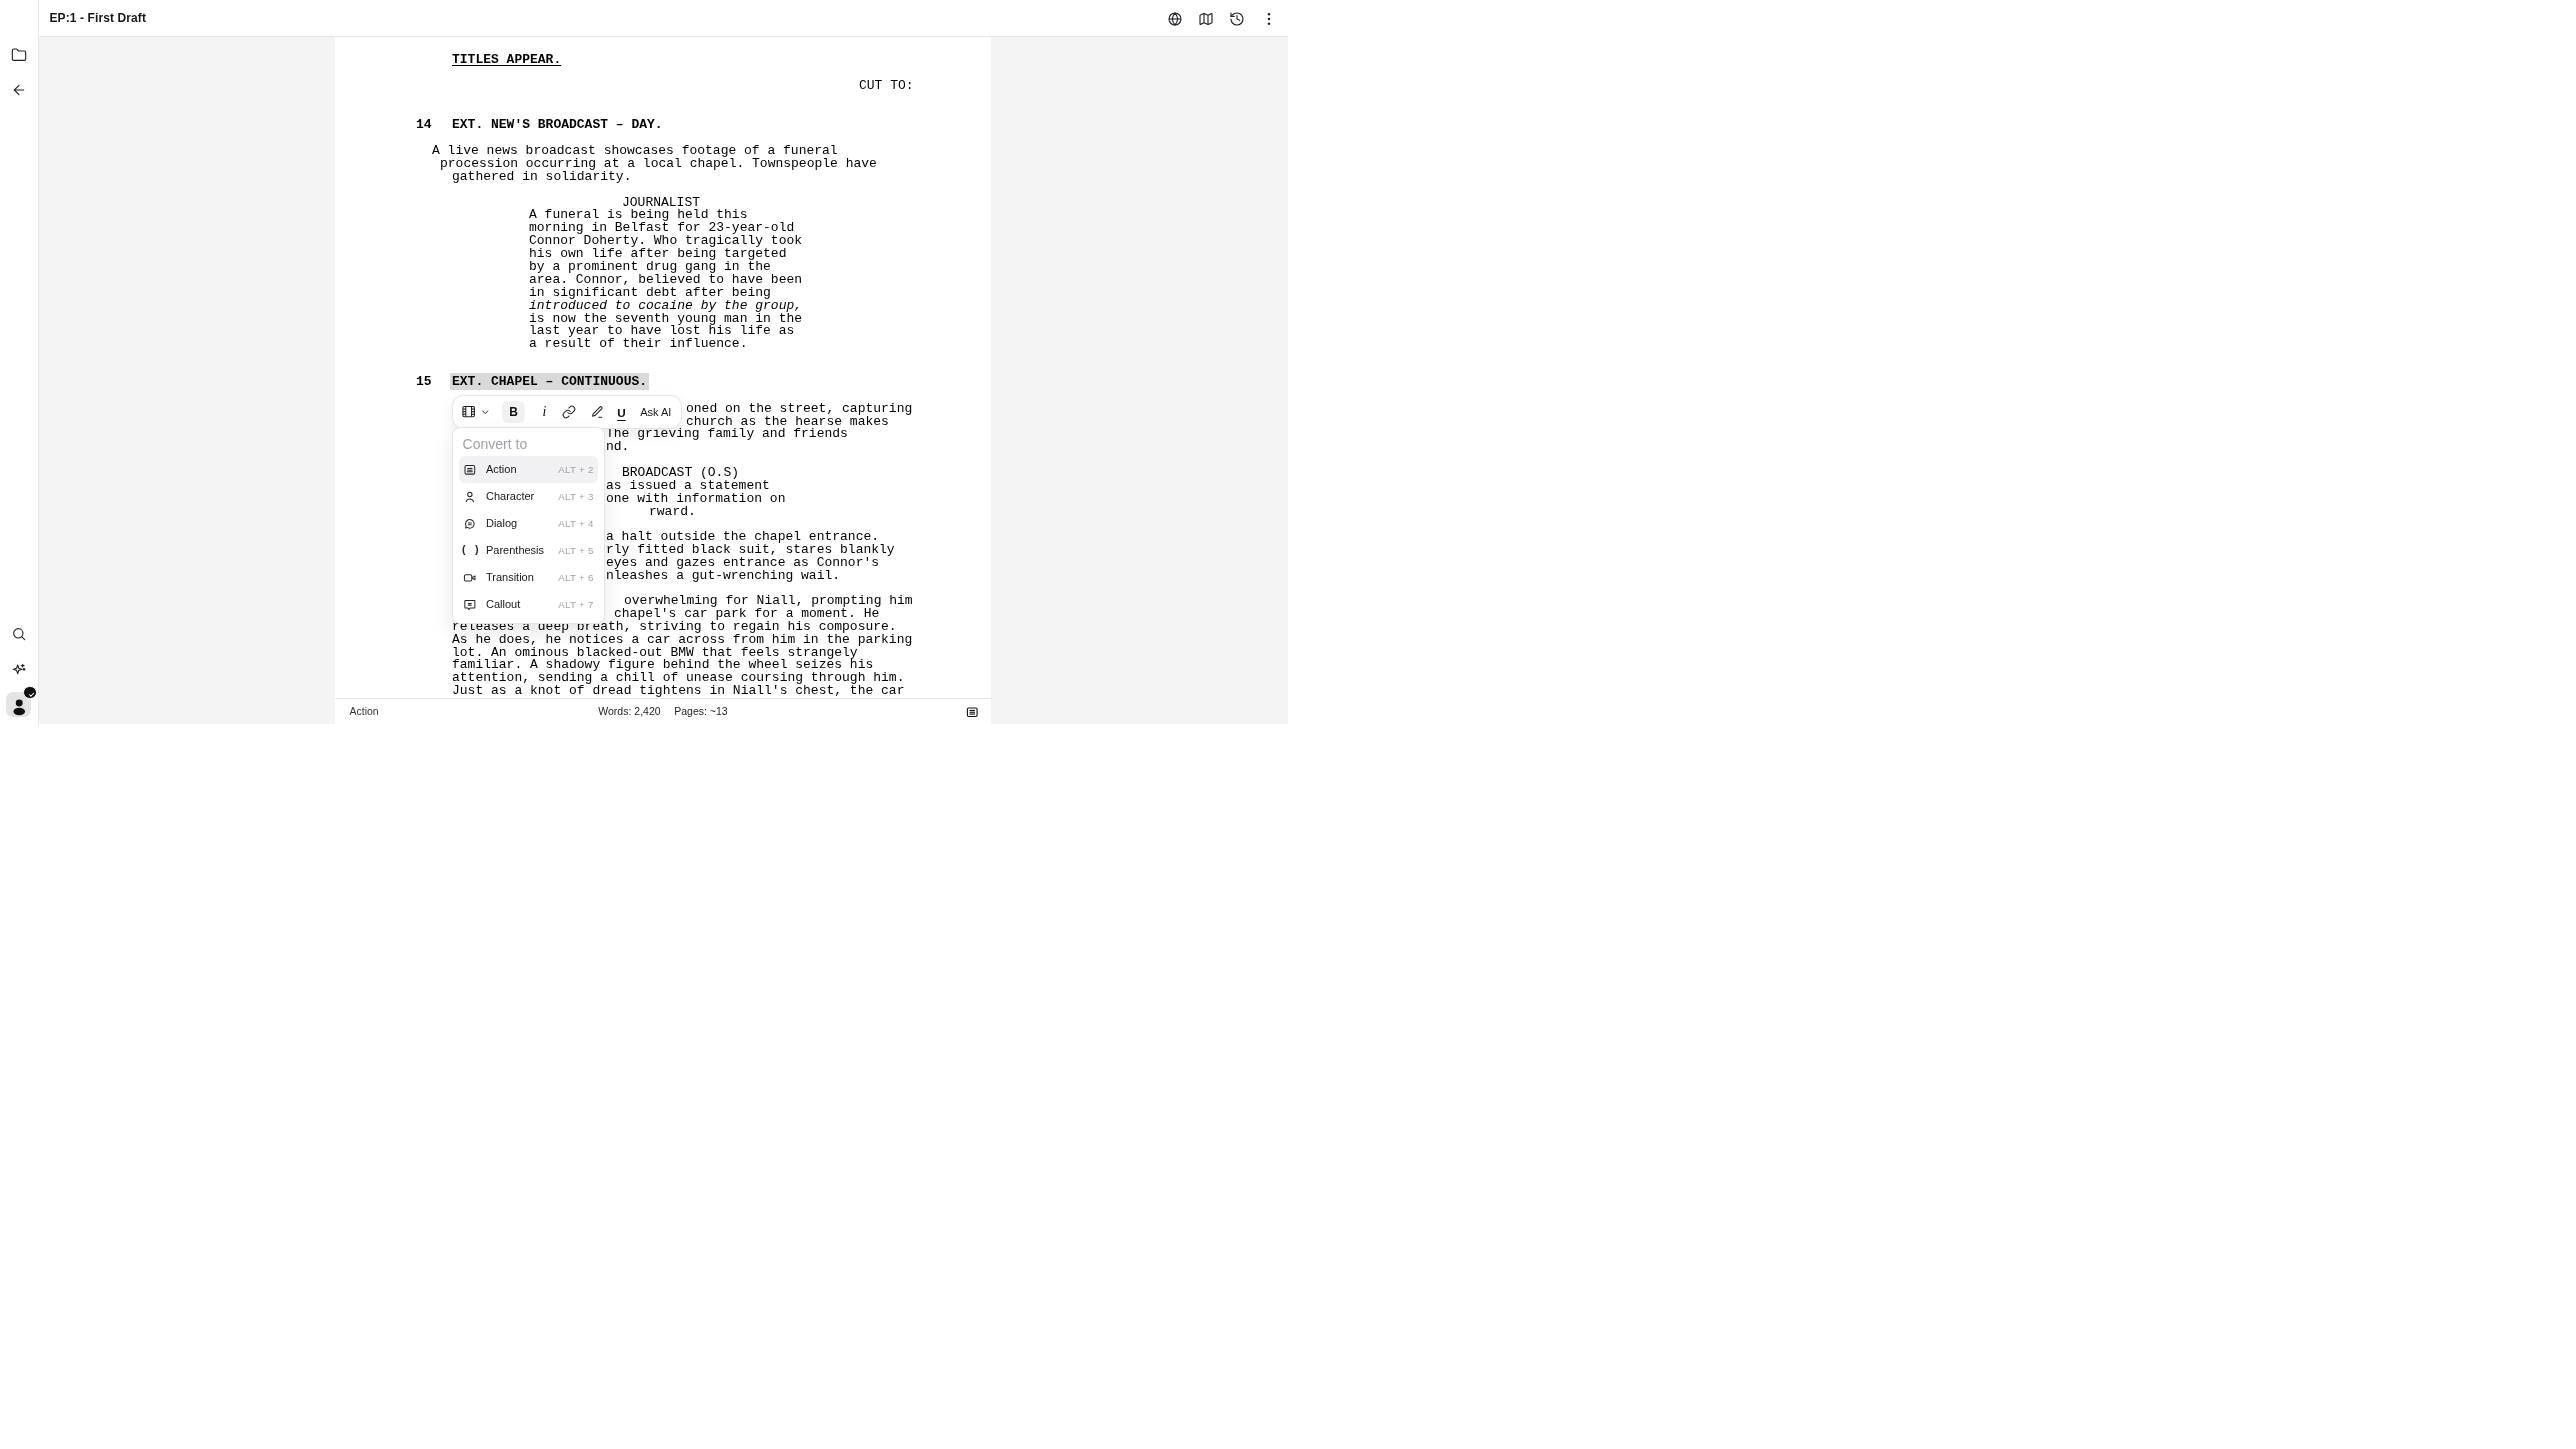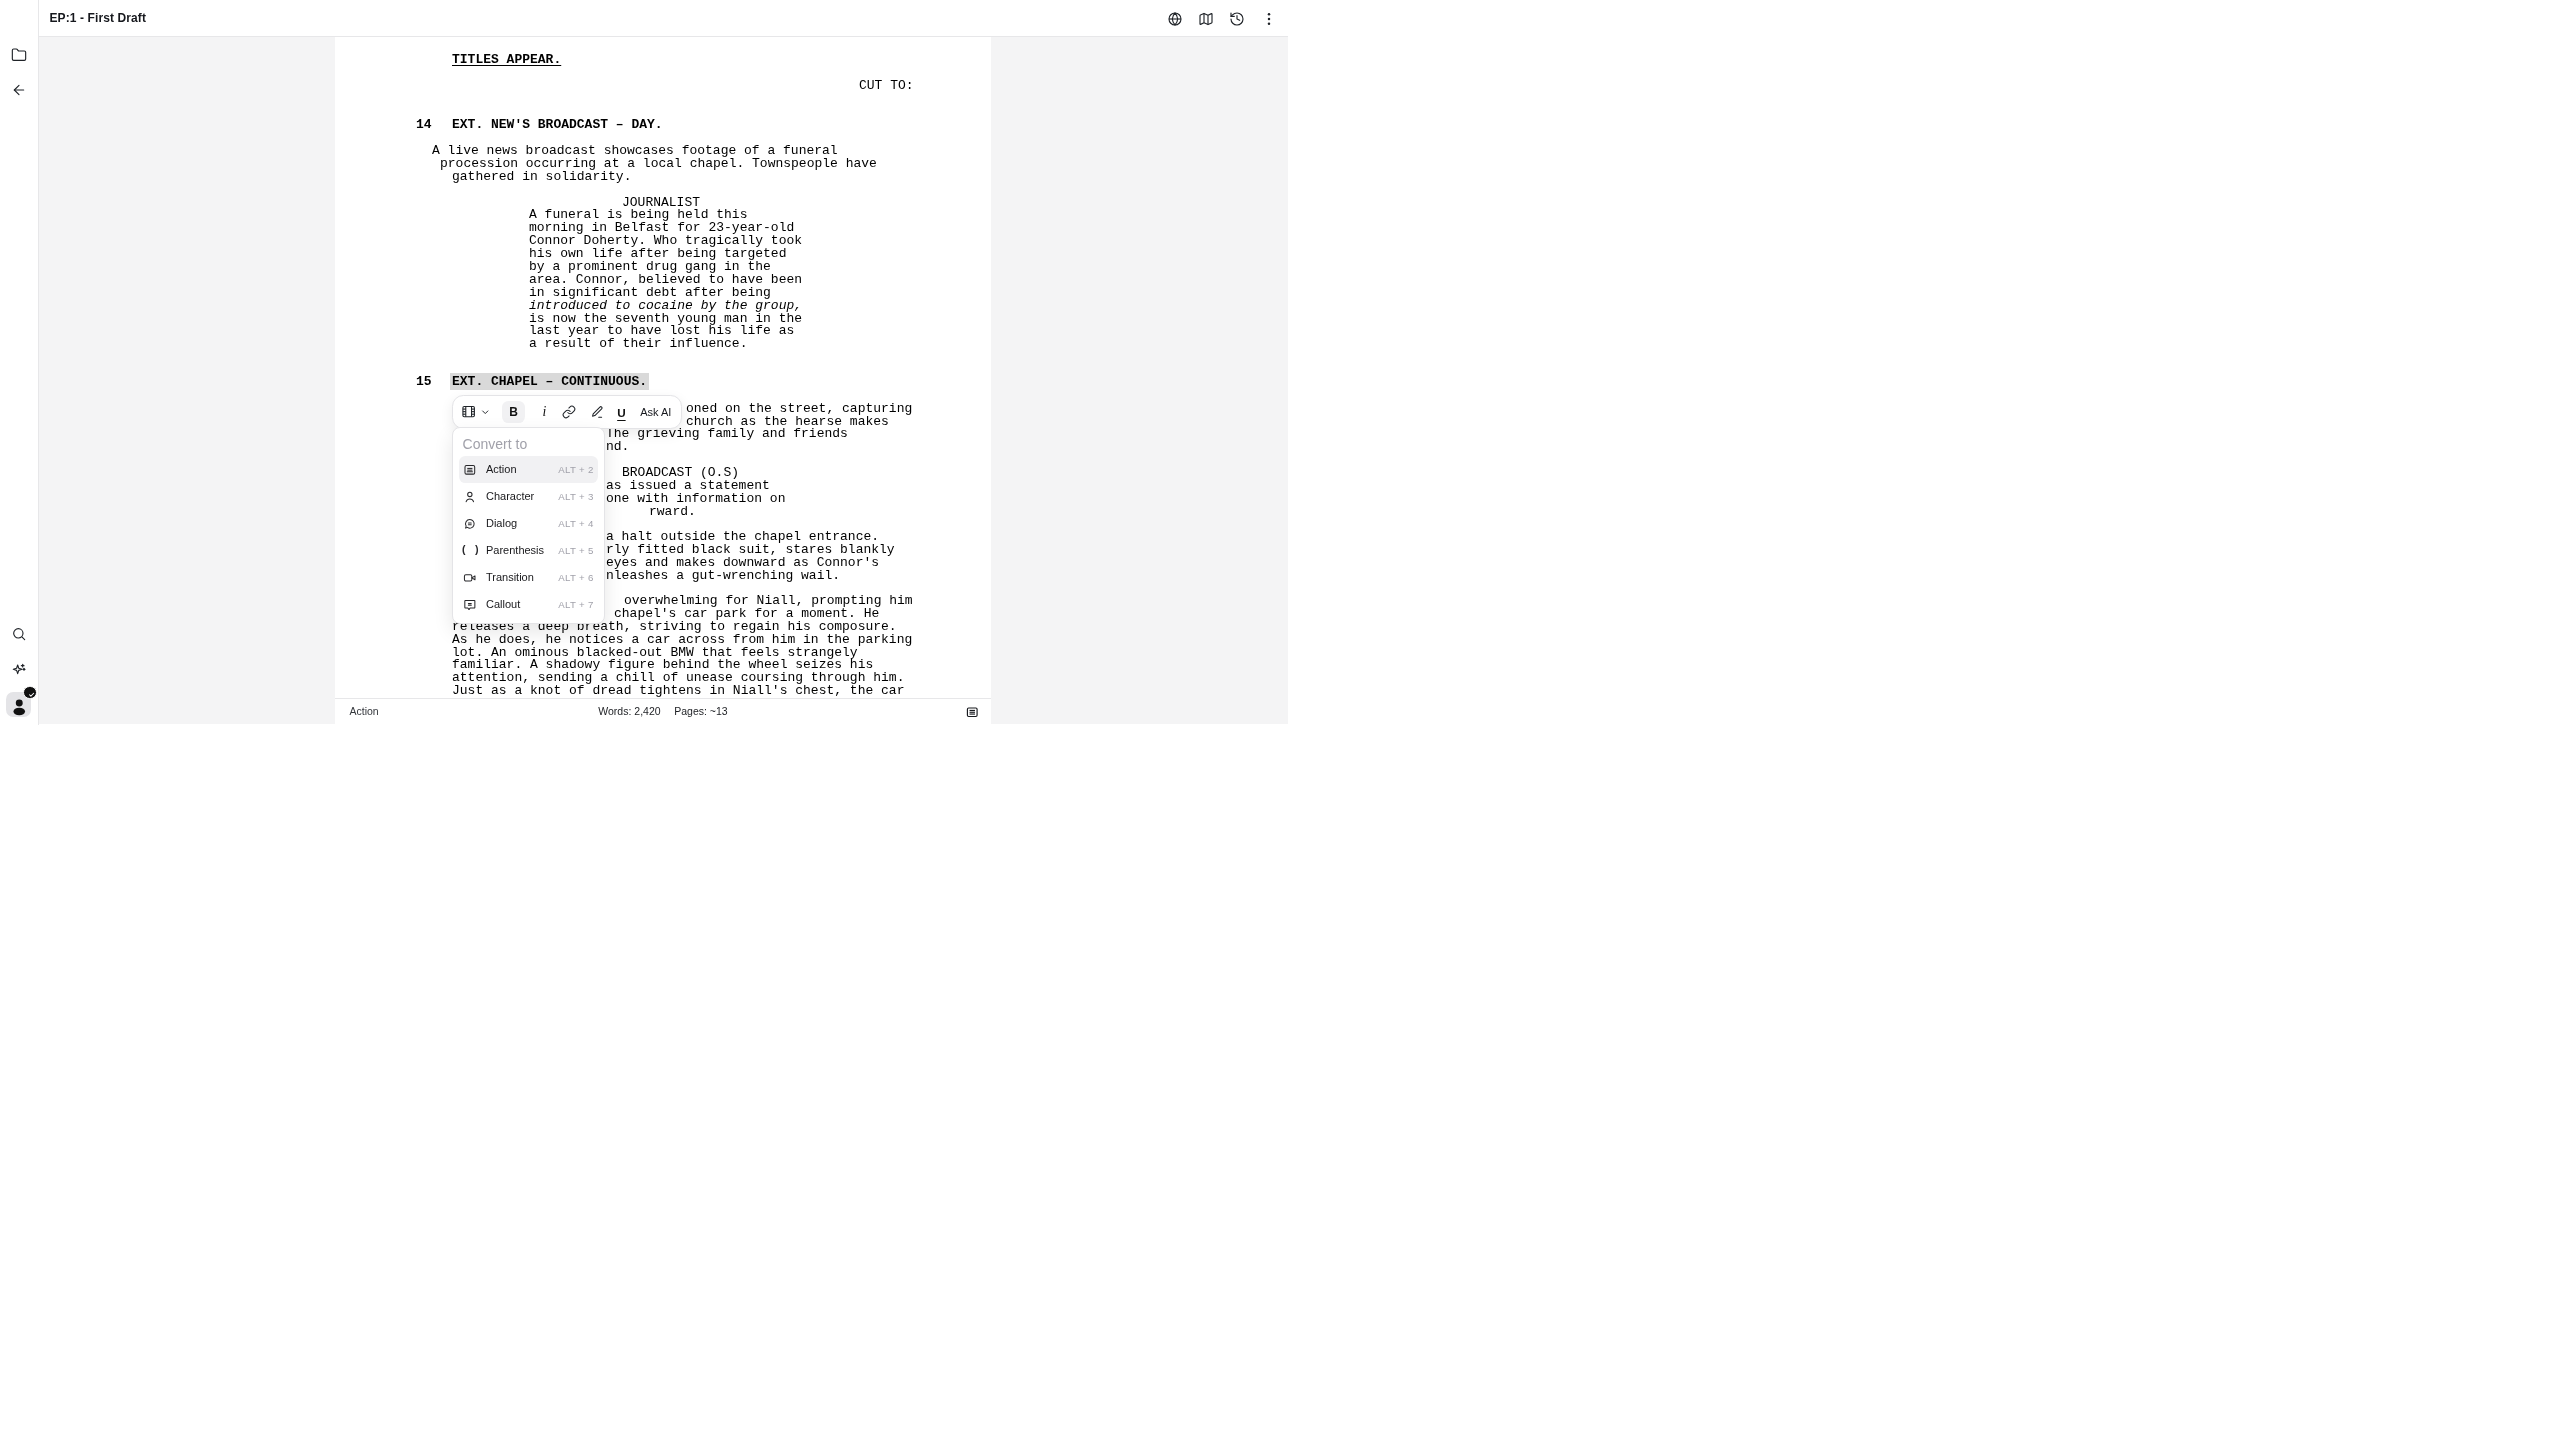--- a/index.html
+++ b/index.html
@@ -136,21 +136,21 @@
       <span class="line" style="left: 686px; top: 402px;">oned on the street, capturing</span>
       <span class="line" style="left: 686px; top: 415px;">church as the hearse makes</span>
       <span class="line" style="left: 606px; top: 427px;">The grieving family and friends</span>
       <span class="line" style="left: 606px; top: 440px;">nd.</span>
       <span class="line" style="left: 622px; top: 466px;">BROADCAST (O.S)</span>
       <span class="line" style="left: 606px; top: 479px;">as issued a statement</span>
       <span class="line" style="left: 606px; top: 492px;">one with information on</span>
       <span class="line" style="left: 606px; top: 505px; margin-left: 43px;">rward.</span>
       <span class="line" style="left: 606px; top: 530px;">a halt outside the chapel entrance.</span>
       <span class="line" style="left: 606px; top: 543px;">rly fitted black suit, stares blankly</span>
-      <span class="line" style="left: 606px; top: 556px;">eyes and makes downward as Connor's</span>
+      <span class="line" style="left: 606px; top: 556px;">eyes and gazes entrance as Connor's</span>
       <span class="line" style="left: 606px; top: 569px;">nleashes a gut-wrenching wail.</span>
       <span class="line" style="left: 624px; top: 594px;">overwhelming for Niall, prompting him</span>
       <span class="line" style="left: 614px; top: 607px;">chapel's car park for a moment. He</span>
       <span class="line" style="left: 452px; top: 620px;">releases a deep breath, striving to regain his composure.</span>
       <span class="line" style="left: 452px; top: 633px;">As he does, he notices a car across from him in the parking</span>
       <span class="line" style="left: 452px; top: 646px;">lot. An ominous blacked-out BMW that feels strangely</span>
       <span class="line" style="left: 452px; top: 658px;">familiar. A shadowy figure behind the wheel seizes his</span>
       <span class="line" style="left: 452px; top: 671px;">attention, sending a chill of unease coursing through him.</span>
       <span class="line" style="left: 452px; top: 684px;">Just as a knot of dread tightens in Niall's chest, the car</span>
     </div>

